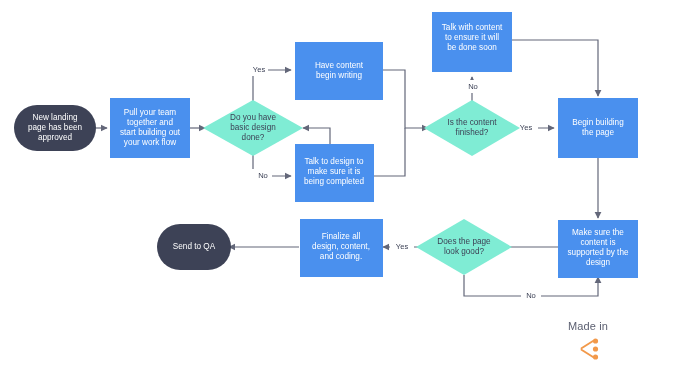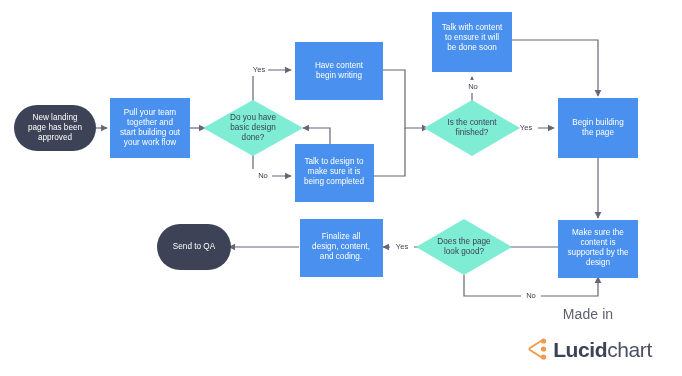--- a/index.html
+++ b/index.html
@@ -49,23 +49,23 @@
   }
   .logo-wrap {
     position: absolute;
     right: 14px;
     bottom: 16px;
     text-align: center;
     width: 160px;
   }
   .logo-made-in {
     font-family: "Liberation Sans", sans-serif;
-    font-size: 14px;
+    font-size: 11px;
     color: #5b5f70;
-    margin: 0 0 16px 0;
+    margin: 0 0 6px 0;
     letter-spacing: 0.1px;
   }
   .logo-row {
     display: flex;
     align-items: center;
     justify-content: center;
     gap: 5px;
   }
   .logo-mark {
     display: block;
@@ -232,15 +232,14 @@
 <div class="logo-wrap">
   <div class="logo-made-in">Made in</div>
   <div class="logo-row">
     <svg class="logo-mark" width="24" height="22" viewBox="0 0 24 22">
       <path d="M 17 3 L 5.5 10.2" stroke="#f2994a" stroke-width="1.9" fill="none" stroke-linecap="round"></path>
       <path d="M 5.5 11.8 L 17 19" stroke="#f2994a" stroke-width="1.9" fill="none" stroke-linecap="round"></path>
       <circle cx="19.5" cy="3" r="2.6" fill="#f2994a"></circle>
       <circle cx="19.5" cy="11" r="2.6" fill="#f2994a"></circle>
       <circle cx="19.5" cy="19" r="2.6" fill="#f2994a"></circle>
     </svg>
-    <div class="logo-text"><span class="lucid">Lucid</span><span class="chart">chart</span></div>
   </div>
 </div>
 
 </body></html>

